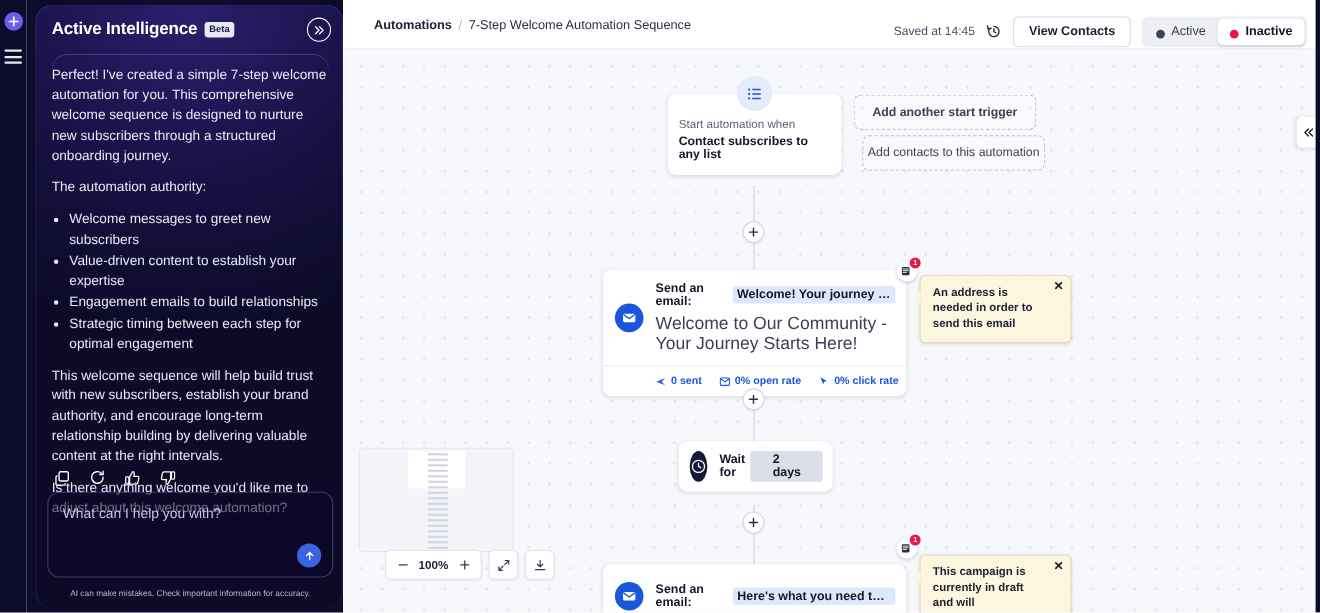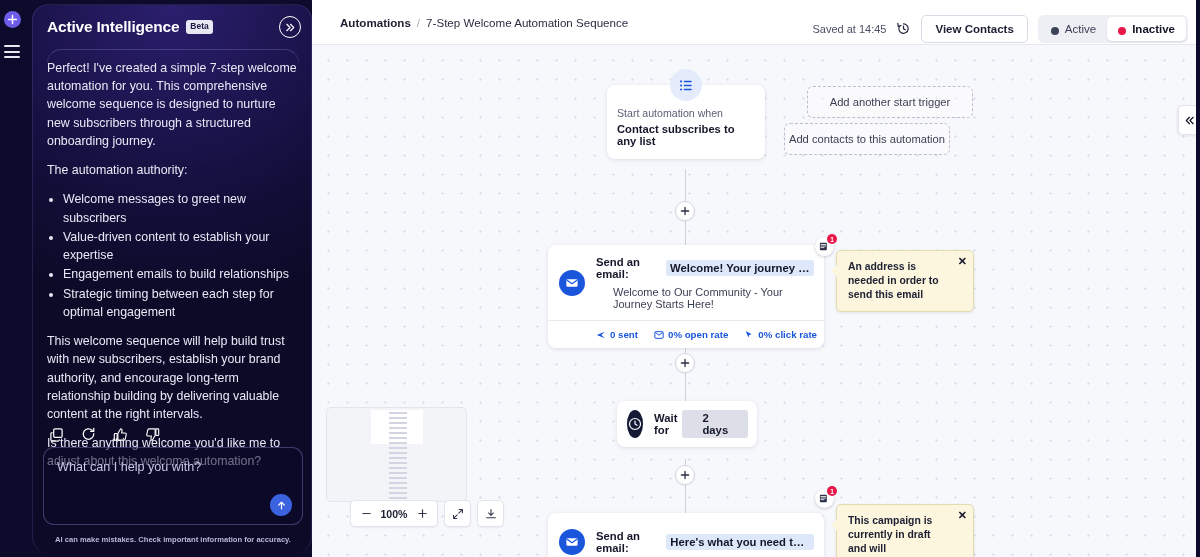--- a/index.html
+++ b/index.html
@@ -114,21 +114,21 @@
   .send-btn {
     position: absolute; right: 10px; bottom: 8px;
     width: 22px; height: 22px; border-radius: 50%;
     background: #3b63e0;
     display: flex; align-items: center; justify-content: center;
     cursor: pointer; color: #fff;
   }
   .chat-disclaimer {
     position: absolute; left: 0; bottom: 9px; width: 280px;
     text-align: center;
-    color: #b9b7d6; font-size: 7.6px; font-weight: bold;
+    color: #b9b7d6; font-size: 7.6px; font-weight: normal;
   }
 
   
   #main {
     flex: 1 1 auto; height: 557px; position: relative; background: #fff;
     overflow: hidden;
   }
 
   
   #topbar {
@@ -201,40 +201,40 @@
   .start-label { font-size: 10.6px; color: #5b6076; margin-top: 6px; }
   .start-value { font-size: 11.2px; color: #14162a; font-weight: bold; margin-top: 4px; }
 
   .dashed-btn {
     position: absolute; border: 1px dashed #b9bfd0; border-radius: 6px;
     background: rgba(255,255,255,.35);
     font-size: 11.2px; color: #3f4considered;
     display: flex; align-items: center; justify-content: center;
     cursor: pointer; color: #3d4155;
   }
-  #dash-1 { left: 495px; top: 41px; width: 166px; height: 32px; }
+  #dash-1 { left: 464px; top: 41px; width: 166px; height: 32px; font-weight: bold; }
   #dash-2 { left: 472px; top: 78px; width: 166px; height: 32px; }
 
   
   #email1 { left: 236px; top: 200px; width: 276px; }
   .email-head { display: flex; align-items: stretch; }
   .email-ico-wrap { width: 48px; display: flex; align-items: center; justify-content: center; padding: 12px 0; }
   .email-ico {
     width: 26px; height: 26px; border-radius: 50%;
     background: #1a56db; display: flex; align-items: center; justify-content: center;
   }
   .email-body { flex: 1; padding: 11px 10px 10px 0; }
   .email-line1 { display: flex; align-items: center; gap: 5px; }
   .email-key { font-size: 11.3px; font-weight: bold; color: #14162a; }
   .email-subject-chip {
     background: #dee8fb; color: #14162a; font-size: 11.3px; font-weight: bold;
     padding: 2px 4px; border-radius: 3px; white-space: nowrap;
     overflow: hidden; text-overflow: ellipsis; max-width: 150px;
   }
-  .email-sub2 { font-size: 11px; color: #3b3f54; margin-top: 6px; margin-left: 17px; }
+  .email-sub2 { font-size: 16px; color: #3b3f54; margin-top: 6px; }
   .email-stats {
     border-top: 1px solid #e8eaf1;
     display: flex; align-items: center; gap: 16px;
     padding: 8px 0 8px 48px;
     font-size: 9.7px; font-weight: bold; color: #1a56db;
   }
   .stat { display: flex; align-items: center; gap: 4px; }
 
   
   #wait-card { left: 305px; top: 356px; width: 140px; padding: 9px 10px; display: flex; align-items: flex-start; gap: 11px; }

